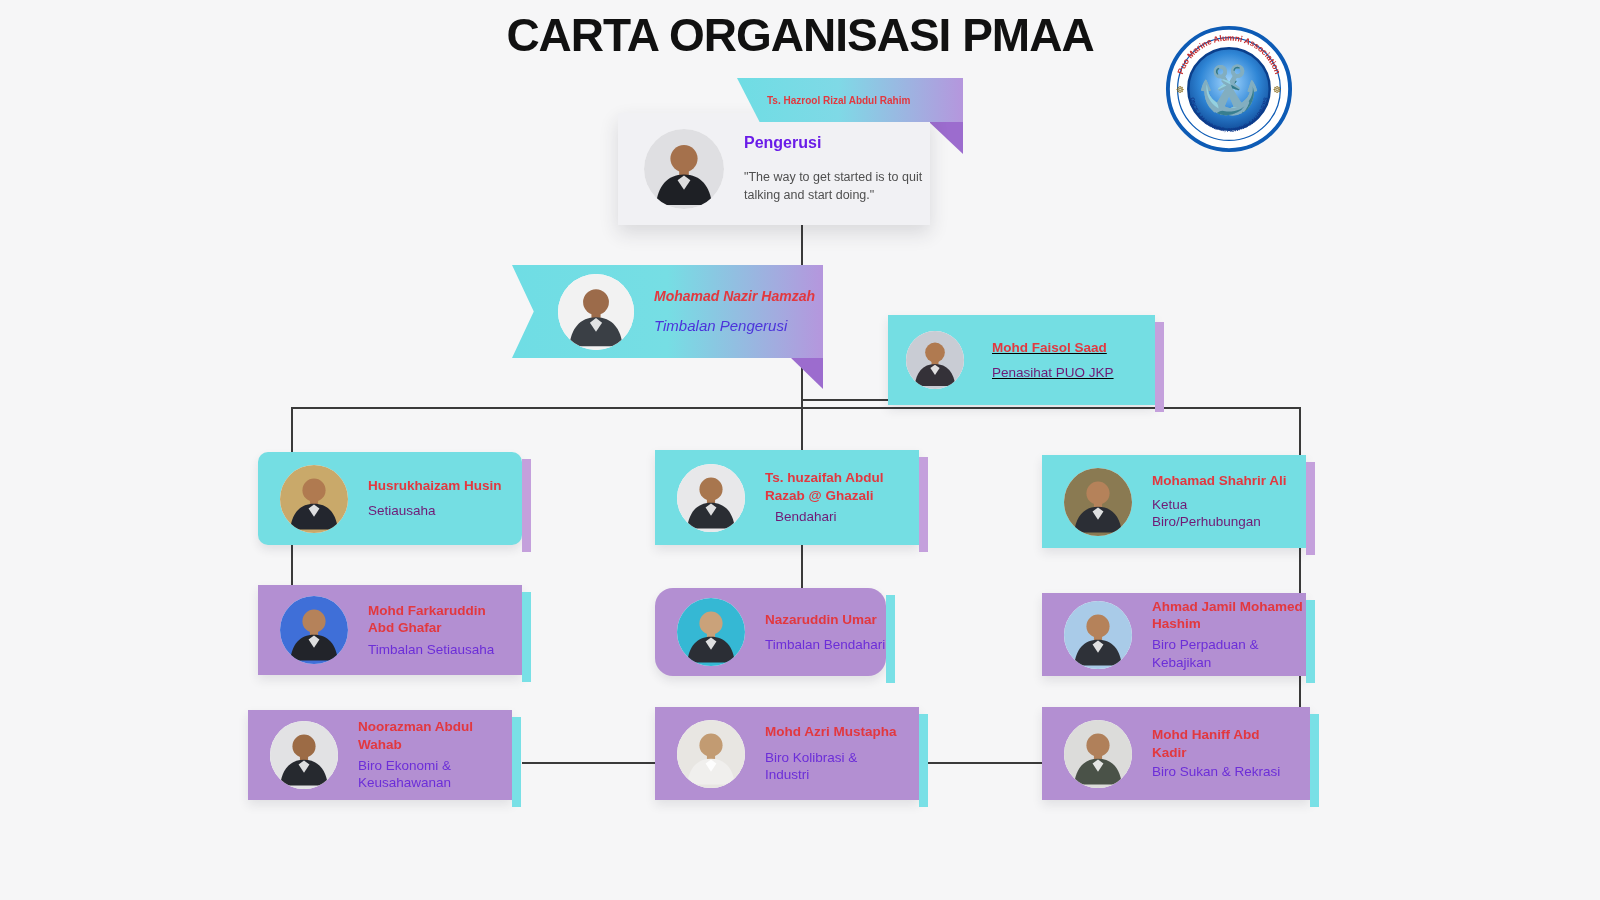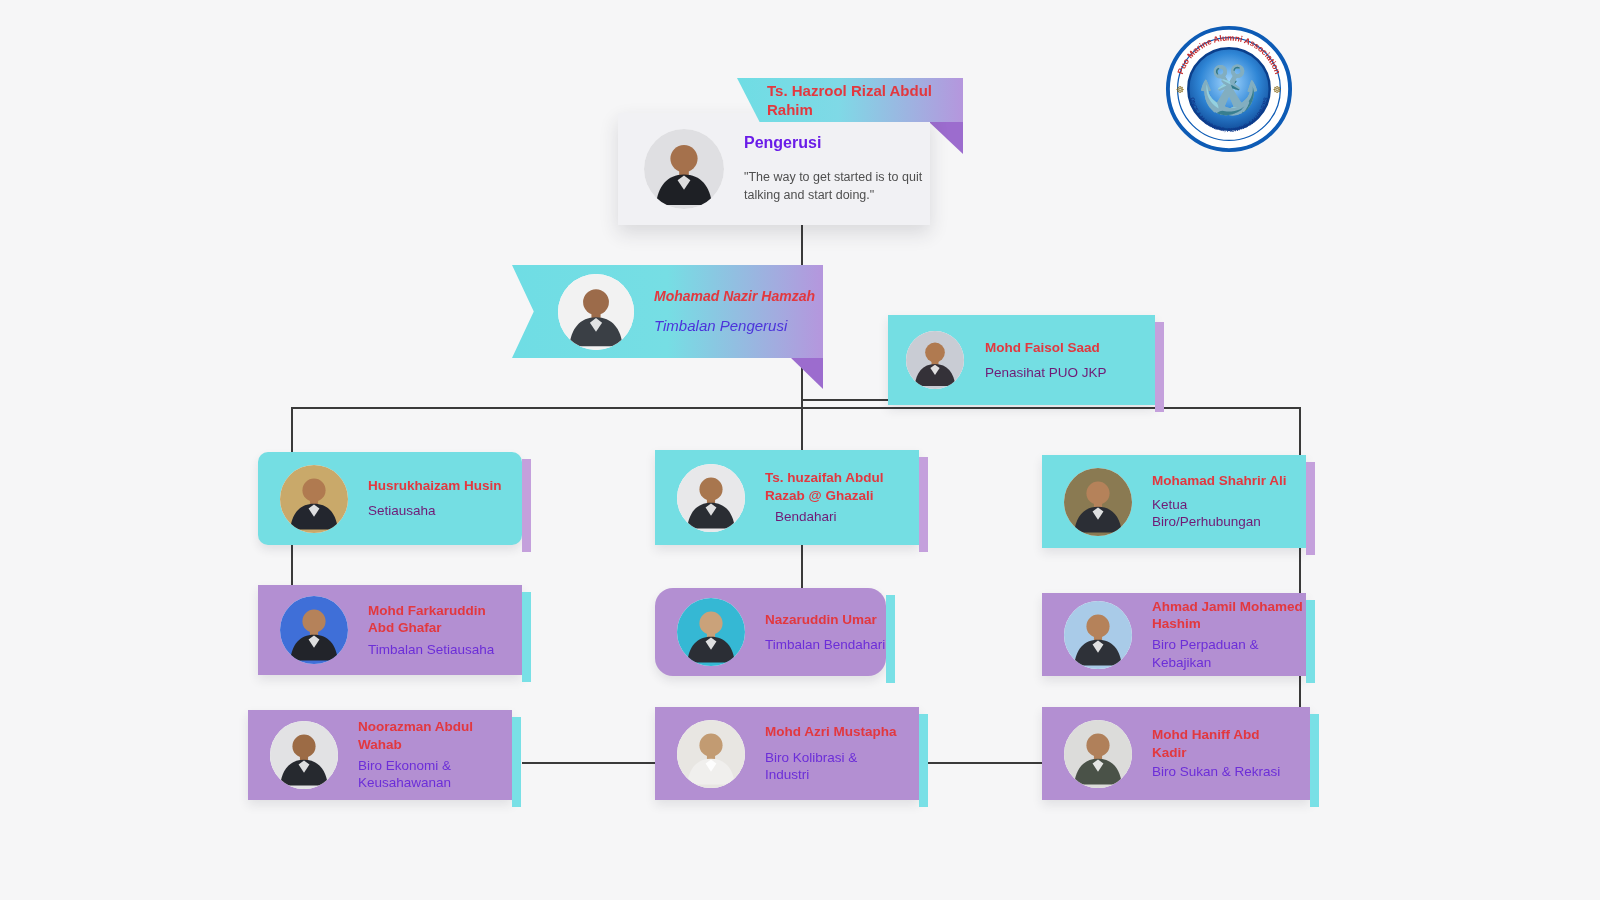--- a/index.html
+++ b/index.html
@@ -28,55 +28,56 @@
   .chair-card{position:absolute;left:618px;top:113px;width:312px;height:112px;background:#f1f1f4;
               display:flex;align-items:center;z-index:2;box-shadow:0 8px 18px rgba(40,40,60,.14);}
   .chair-card .avatar{width:80px;height:80px;margin-left:26px;}
   .chair-title{color:#6a1ce8;font-weight:bold;font-size:16px;margin-bottom:9px;}
   .chair-quote{color:#4f4f4f;font-size:12.5px;line-height:1.45;width:185px;}
   
   .ribbon-top{position:absolute;left:737px;top:78px;width:226px;height:44px;z-index:3;
               background:linear-gradient(90deg,#6fdde4 0%,#7fd9e6 45%,#b596dd 100%);
               clip-path:polygon(0 0,100% 0,100% 100%,10% 100%);
               display:flex;align-items:center;padding-left:30px;box-sizing:border-box;}
-  .ribbon-top .name{font-size:15px;}
+  .ribbon-top .name{font-size:10px;}
   .ribbon-deputy{position:absolute;left:512px;top:265px;width:311px;height:93px;z-index:3;
               background:linear-gradient(90deg,#6fdde4 0%,#76dee4 50%,#b596dd 100%);
               clip-path:polygon(0 0,100% 0,100% 100%,0 100%,7% 50%);
               display:flex;align-items:center;}
   .ribbon-deputy .avatar{width:76px;height:76px;margin-left:46px;}
   .ribbon-deputy .name{font-size:14px;}
   .ribbon-deputy .role{font-size:15px;color:#4c33da;}
   .fold{position:absolute;background:#9c6cce;z-index:2;}
   .fold.f-top{left:928px;top:121px;width:35px;height:33px;clip-path:polygon(0 0,100% 0,100% 100%);}
   .fold.f-dep{left:790px;top:357px;width:33px;height:32px;clip-path:polygon(0 0,100% 0,100% 100%);}
   
   .advisor{left:888px;top:315px;width:267px;height:90px;}
   .advisor .avatar{width:58px;height:58px;margin-left:18px;}
-  .advisor .txt{margin-left:21px;}
+  .advisor .txt{margin-left:28px;text-decoration:underline;}
   .sm .avatar{width:68px;height:68px;margin-left:22px;}
   .logo{position:absolute;left:1165px;top:25px;width:128px;height:128px;z-index:2;}
 </style>
 </head>
 <body>
 
 <div class="stage">
 
   <svg width="0" height="0" style="position:absolute">
     <defs>
       <symbol id="person" viewBox="0 0 100 100">
         <rect x="0" y="0" width="100" height="100" fill="var(--pbg,#ddd)"></rect>
         <circle cx="50" cy="37" r="17" fill="var(--pskin,#b5825a)"></circle>
         <rect x="44" y="50" width="12" height="10" fill="var(--pskin,#b5825a)"></rect>
         <path d="M50 57 C 29 57 17 72 15 95 L 85 95 C 83 72 71 57 50 57 Z" fill="var(--psuit,#222)"></path>
         <path d="M50 58 L 42 64 L 50 76 L 58 64 Z" fill="#ffffff" opacity="0.85"></path>
       </symbol>
     </defs>
   </svg>
 
+  <div class="page-title">CARTA ORGANISASI PMAA</div>
 
   <svg class="logo" viewBox="0 0 132 132">
     <defs>
       <radialGradient id="lg" cx="50%" cy="42%" r="65%">
         <stop offset="0%" stop-color="#a6d8ff"></stop>
           <stop offset="55%" stop-color="#2f86d6"></stop>
           <stop offset="100%" stop-color="#0a3f8c"></stop>
       </radialGradient>
       <path id="arcTop" d="M 16 66 A 50 50 0 0 1 116 66" fill="none"></path>
       <path id="arcBot" d="M 26 70 A 40 40 0 0 0 106 70" fill="none"></path>

